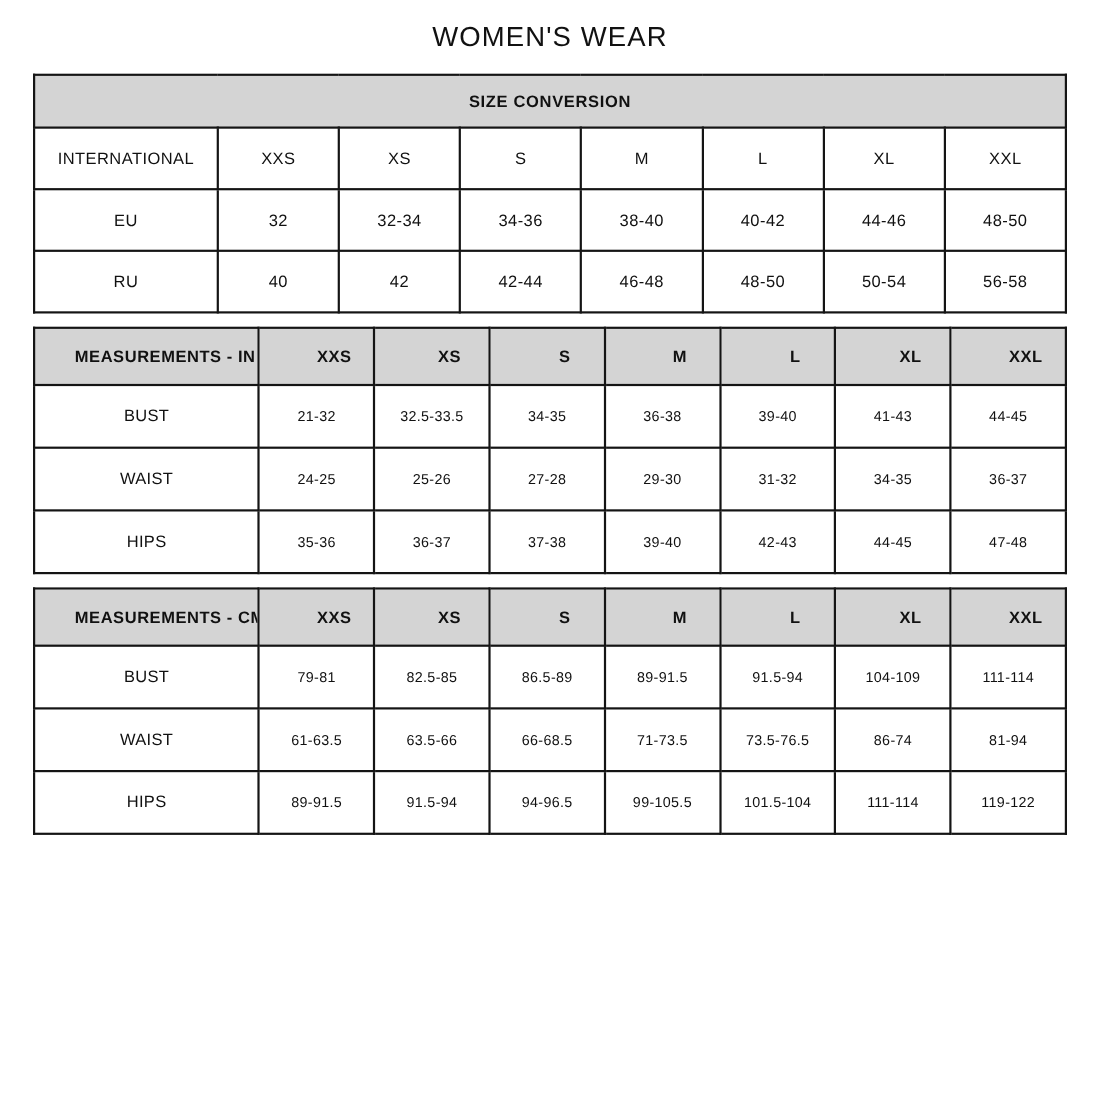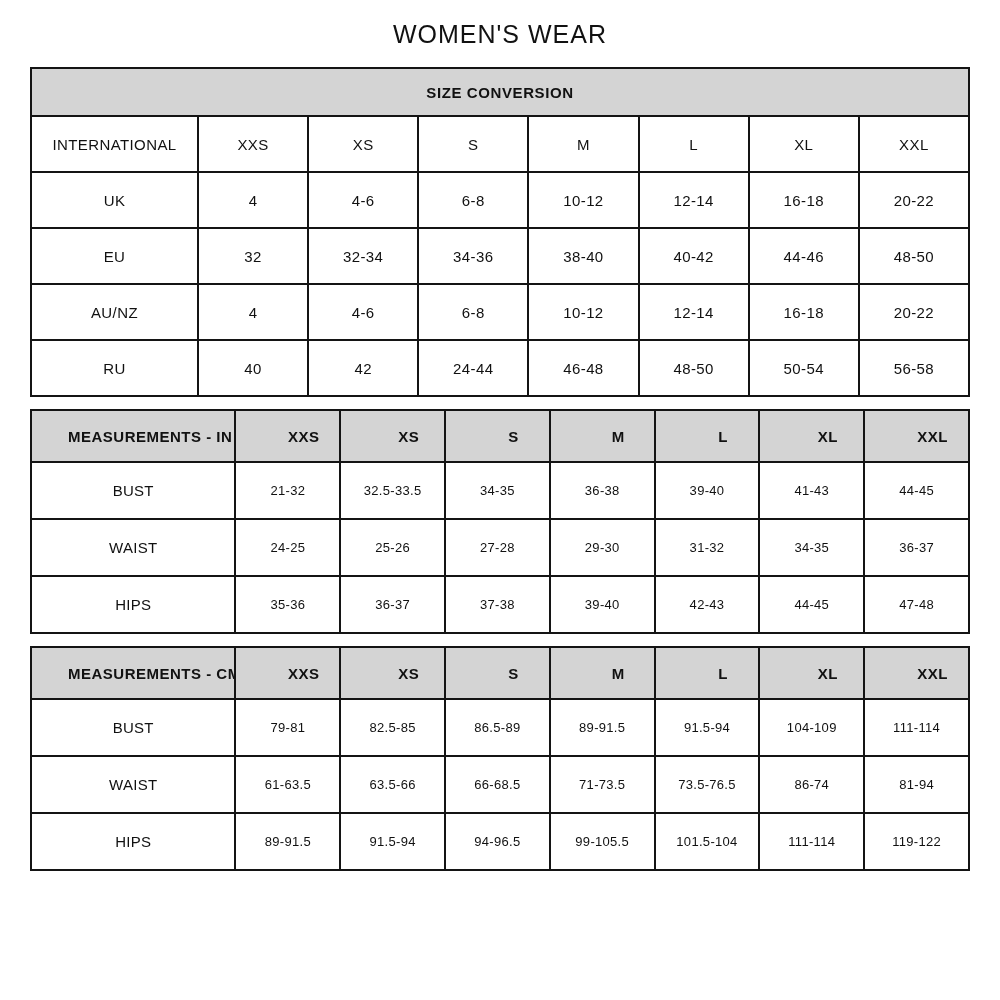--- a/index.html
+++ b/index.html
@@ -99,54 +99,34 @@
           <td class="row-label-cell">INTERNATIONAL</td>
           <td class="data-cell">XXS</td>
           <td class="data-cell">XS</td>
           <td class="data-cell">S</td>
           <td class="data-cell">M</td>
           <td class="data-cell">L</td>
           <td class="data-cell">XL</td>
           <td class="data-cell">XXL</td>
         </tr>
         <tr>
-          <td class="row-label-cell">UK</td>
-          <td class="data-cell">4</td>
-          <td class="data-cell">4-6</td>
-          <td class="data-cell">6-8</td>
-          <td class="data-cell">10-12</td>
-          <td class="data-cell">12-14</td>
-          <td class="data-cell">16-18</td>
-          <td class="data-cell">20-22</td>
-        </tr>
-        <tr>
           <td class="row-label-cell">EU</td>
           <td class="data-cell">32</td>
           <td class="data-cell">32-34</td>
           <td class="data-cell">34-36</td>
           <td class="data-cell">38-40</td>
           <td class="data-cell">40-42</td>
           <td class="data-cell">44-46</td>
           <td class="data-cell">48-50</td>
         </tr>
         <tr>
-          <td class="row-label-cell">AU/NZ</td>
-          <td class="data-cell">4</td>
-          <td class="data-cell">4-6</td>
-          <td class="data-cell">6-8</td>
-          <td class="data-cell">10-12</td>
-          <td class="data-cell">12-14</td>
-          <td class="data-cell">16-18</td>
-          <td class="data-cell">20-22</td>
-        </tr>
-        <tr>
           <td class="row-label-cell">RU</td>
           <td class="data-cell">40</td>
           <td class="data-cell">42</td>
-          <td class="data-cell">24-44</td>
+          <td class="data-cell">42-44</td>
           <td class="data-cell">46-48</td>
           <td class="data-cell">48-50</td>
           <td class="data-cell">50-54</td>
           <td class="data-cell">56-58</td>
         </tr>
       </tbody>
   </table>
 
   <table class="grid meas">
     <colgroup>

